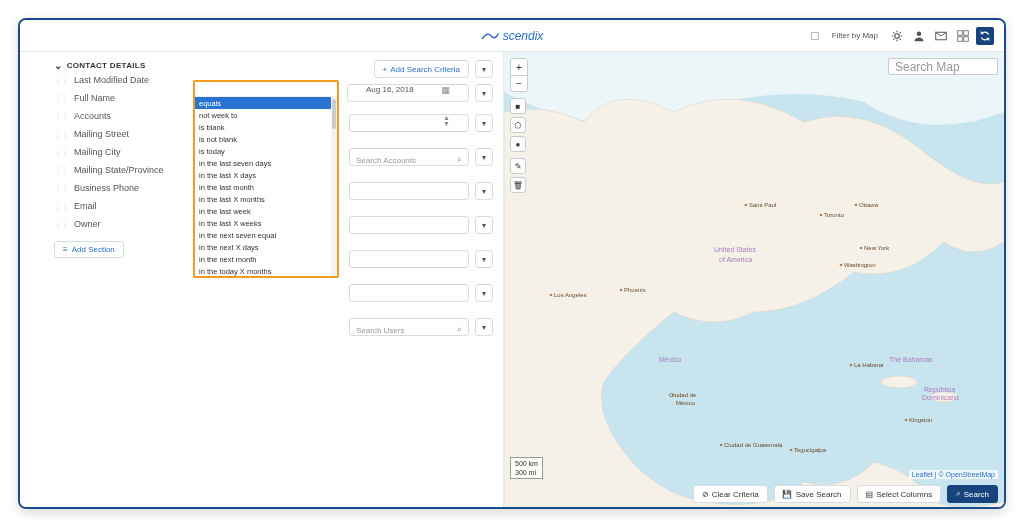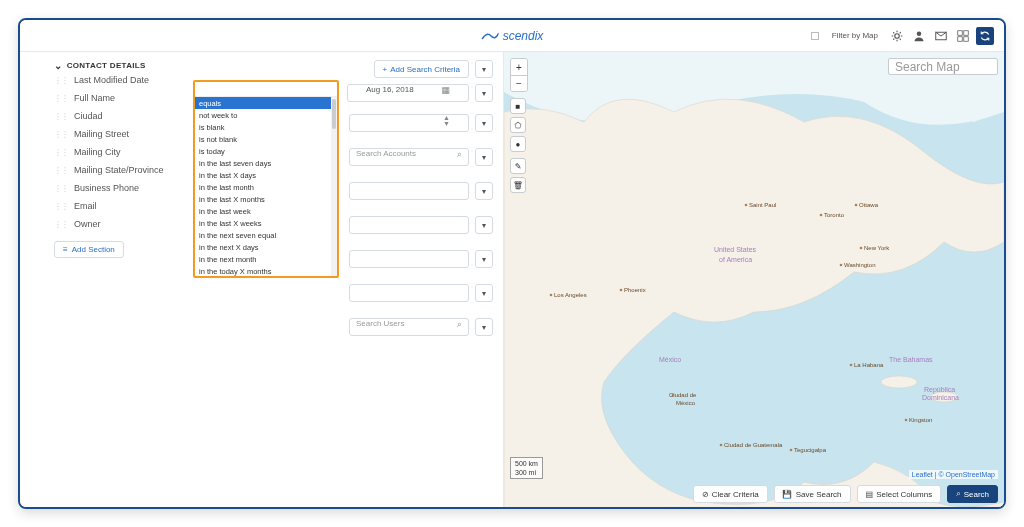--- a/index.html
+++ b/index.html
@@ -78,21 +78,21 @@
     position:absolute; top:44px; left:6px; width:142px; height:180px;
     background:#fff; overflow:hidden;
     font-size:7.5px; color:#333;
     border-top:1px solid #eee;
   }
   .dropdown-list .opt { padding:1.5px 4px; white-space:nowrap; }
   .dropdown-list .opt.sel { background:#2a74d1; color:#fff; }
   .dropdown-list .scrollbar { position:absolute; right:0; top:0; width:6px; height:100%; background:#f2f2f2; }
   .dropdown-list .scrollbar .thumb { position:absolute; left:1px; top:2px; width:4px; height:30px; background:#c9cdd1; border-radius:2px; }
   .crit-col-right { display:flex; flex-direction:column; gap:16px; margin-left:150px; }
-  .search-field { width:120px; height:18px; border:1px solid #d5dbe0; border-radius:3px; background:#fff; display:flex; align-items:flex-start; justify-content:space-between; padding:0 6px; font-size:8px; color:#999; }
+  .search-field { width:120px; height:18px; border:1px solid #d5dbe0; border-radius:3px; background:#fff; display:flex; align-items:flex-end; justify-content:space-between; padding:0 6px; font-size:8px; color:#999; }
   .search-field .mag { color:#888; font-size:9px; }
   
   .map-img { position:absolute; inset:0; }
   .map-controls-tl { position:absolute; top:6px; left:6px; display:flex; flex-direction:column; gap:6px; }
   .zoom-group { display:flex; flex-direction:column; border:1px solid #c8ccd0; border-radius:3px; overflow:hidden; }
   .zoom-btn { width:16px; height:16px; background:#fff; display:flex; align-items:center; justify-content:center; font-size:10px; color:#333; }
   .zoom-btn + .zoom-btn { border-top:1px solid #c8ccd0; }
   .tool-group { display:flex; flex-direction:column; gap:3px; }
   .tool-btn { width:16px; height:16px; background:#fff; border:1px solid #c8ccd0; border-radius:3px; display:flex; align-items:center; justify-content:center; font-size:8px; color:#333; }
   .map-search { position:absolute; top:6px; right:6px; width:110px; height:17px; background:#fff; border:1px solid #c8ccd0; border-radius:2px; font-size:12px; color:#999; padding:0 6px; display:flex; align-items:center; }
@@ -173,21 +173,21 @@
               <div class="sb-item">
                 <span class="grip">⋮⋮</span>
                 <span>Last Modified Date</span>
               </div>
               <div class="sb-item">
                 <span class="grip">⋮⋮</span>
                 <span>Full Name</span>
               </div>
               <div class="sb-item">
                 <span class="grip">⋮⋮</span>
-                <span>Ciudad</span>
+                <span>Accounts</span>
               </div>
               <div class="sb-item">
                 <span class="grip">⋮⋮</span>
                 <span>Mailing Street</span>
               </div>
               <div class="sb-item">
                 <span class="grip">⋮⋮</span>
                 <span>Mailing City</span>
               </div>
               <div class="sb-item">

